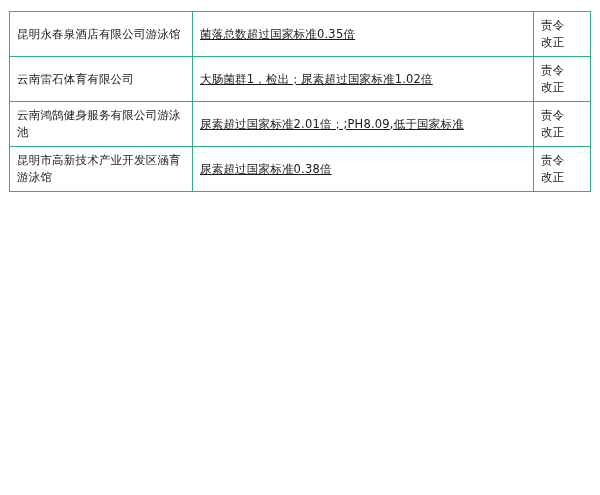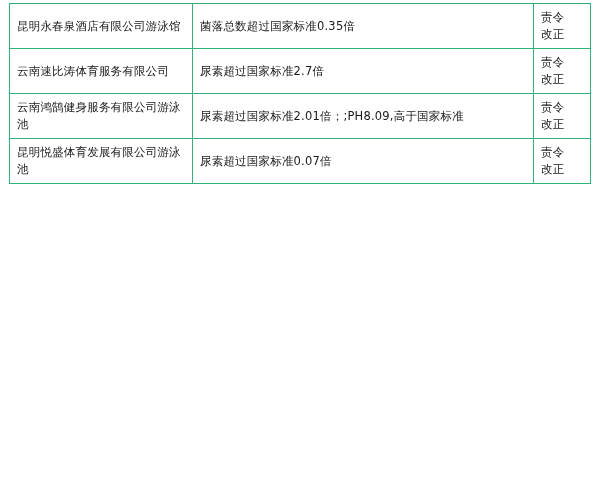--- a/index.html
+++ b/index.html
@@ -16,41 +16,42 @@
     width: 600px;
     height: 495px;
     position: relative;
     overflow: hidden;
     background: #ffffff;
   }
   table.violations {
     border-collapse: collapse;
     table-layout: fixed;
     width: 581px;
-    margin: 3px 0 0 9px;
+    margin: 11px 0 0 9px;
     background: #ffffff;
   }
   table.violations td {
     border: 1px solid #31b17a;
     vertical-align: middle;
     padding: 5px 6px 5px 7px;
     font-size: 11.5px;
     line-height: 17px;
     color: #1a1a1a;
     letter-spacing: 0.2px;
   }
   col.c-name { width: 183px; }
   col.c-issue { width: 341px; }
   col.c-action { width: 57px; }
 
   td.name {
     color: #0a0a0a;
   }
   td.issue {
     color: #0a0a0a;
+    text-decoration: underline;
   }
   td.action {
     text-align: left;
     padding-left: 8px;
     line-height: 18px;
     white-space: nowrap;
   }
   td.action .line {
     display: block;
   }
@@ -69,38 +70,38 @@
     <tbody>
       <tr class="row-h1">
         <td class="name">昆明永春泉酒店有限公司游泳馆</td>
         <td class="issue">菌落总数超过国家标准0.35倍</td>
         <td class="action">
           <span class="line">责令</span>
           <span class="line">改正</span>
         </td>
       </tr>
       <tr class="row-h1">
-        <td class="name">云南速比涛体育服务有限公司</td>
-        <td class="issue">尿素超过国家标准2.7倍</td>
+        <td class="name">云南雷石体育有限公司</td>
+        <td class="issue">大肠菌群1，检出；尿素超过国家标准1.02倍</td>
         <td class="action">
           <span class="line">责令</span>
           <span class="line">改正</span>
         </td>
       </tr>
       <tr class="row-h1">
         <td class="name">云南鸿鹄健身服务有限公司游泳池</td>
-        <td class="issue">尿素超过国家标准2.01倍；;PH8.09,高于国家标准</td>
+        <td class="issue">尿素超过国家标准2.01倍；;PH8.09,低于国家标准</td>
         <td class="action">
           <span class="line">责令</span>
           <span class="line">改正</span>
         </td>
       </tr>
       <tr class="row-h1">
-        <td class="name">昆明悦盛体育发展有限公司游泳池</td>
-        <td class="issue">尿素超过国家标准0.07倍</td>
+        <td class="name">昆明市高新技术产业开发区涵育游泳馆</td>
+        <td class="issue">尿素超过国家标准0.38倍</td>
         <td class="action">
           <span class="line">责令</span>
           <span class="line">改正</span>
         </td>
       </tr>
     </tbody>
   </table>
 </div>
 
 </body></html>

